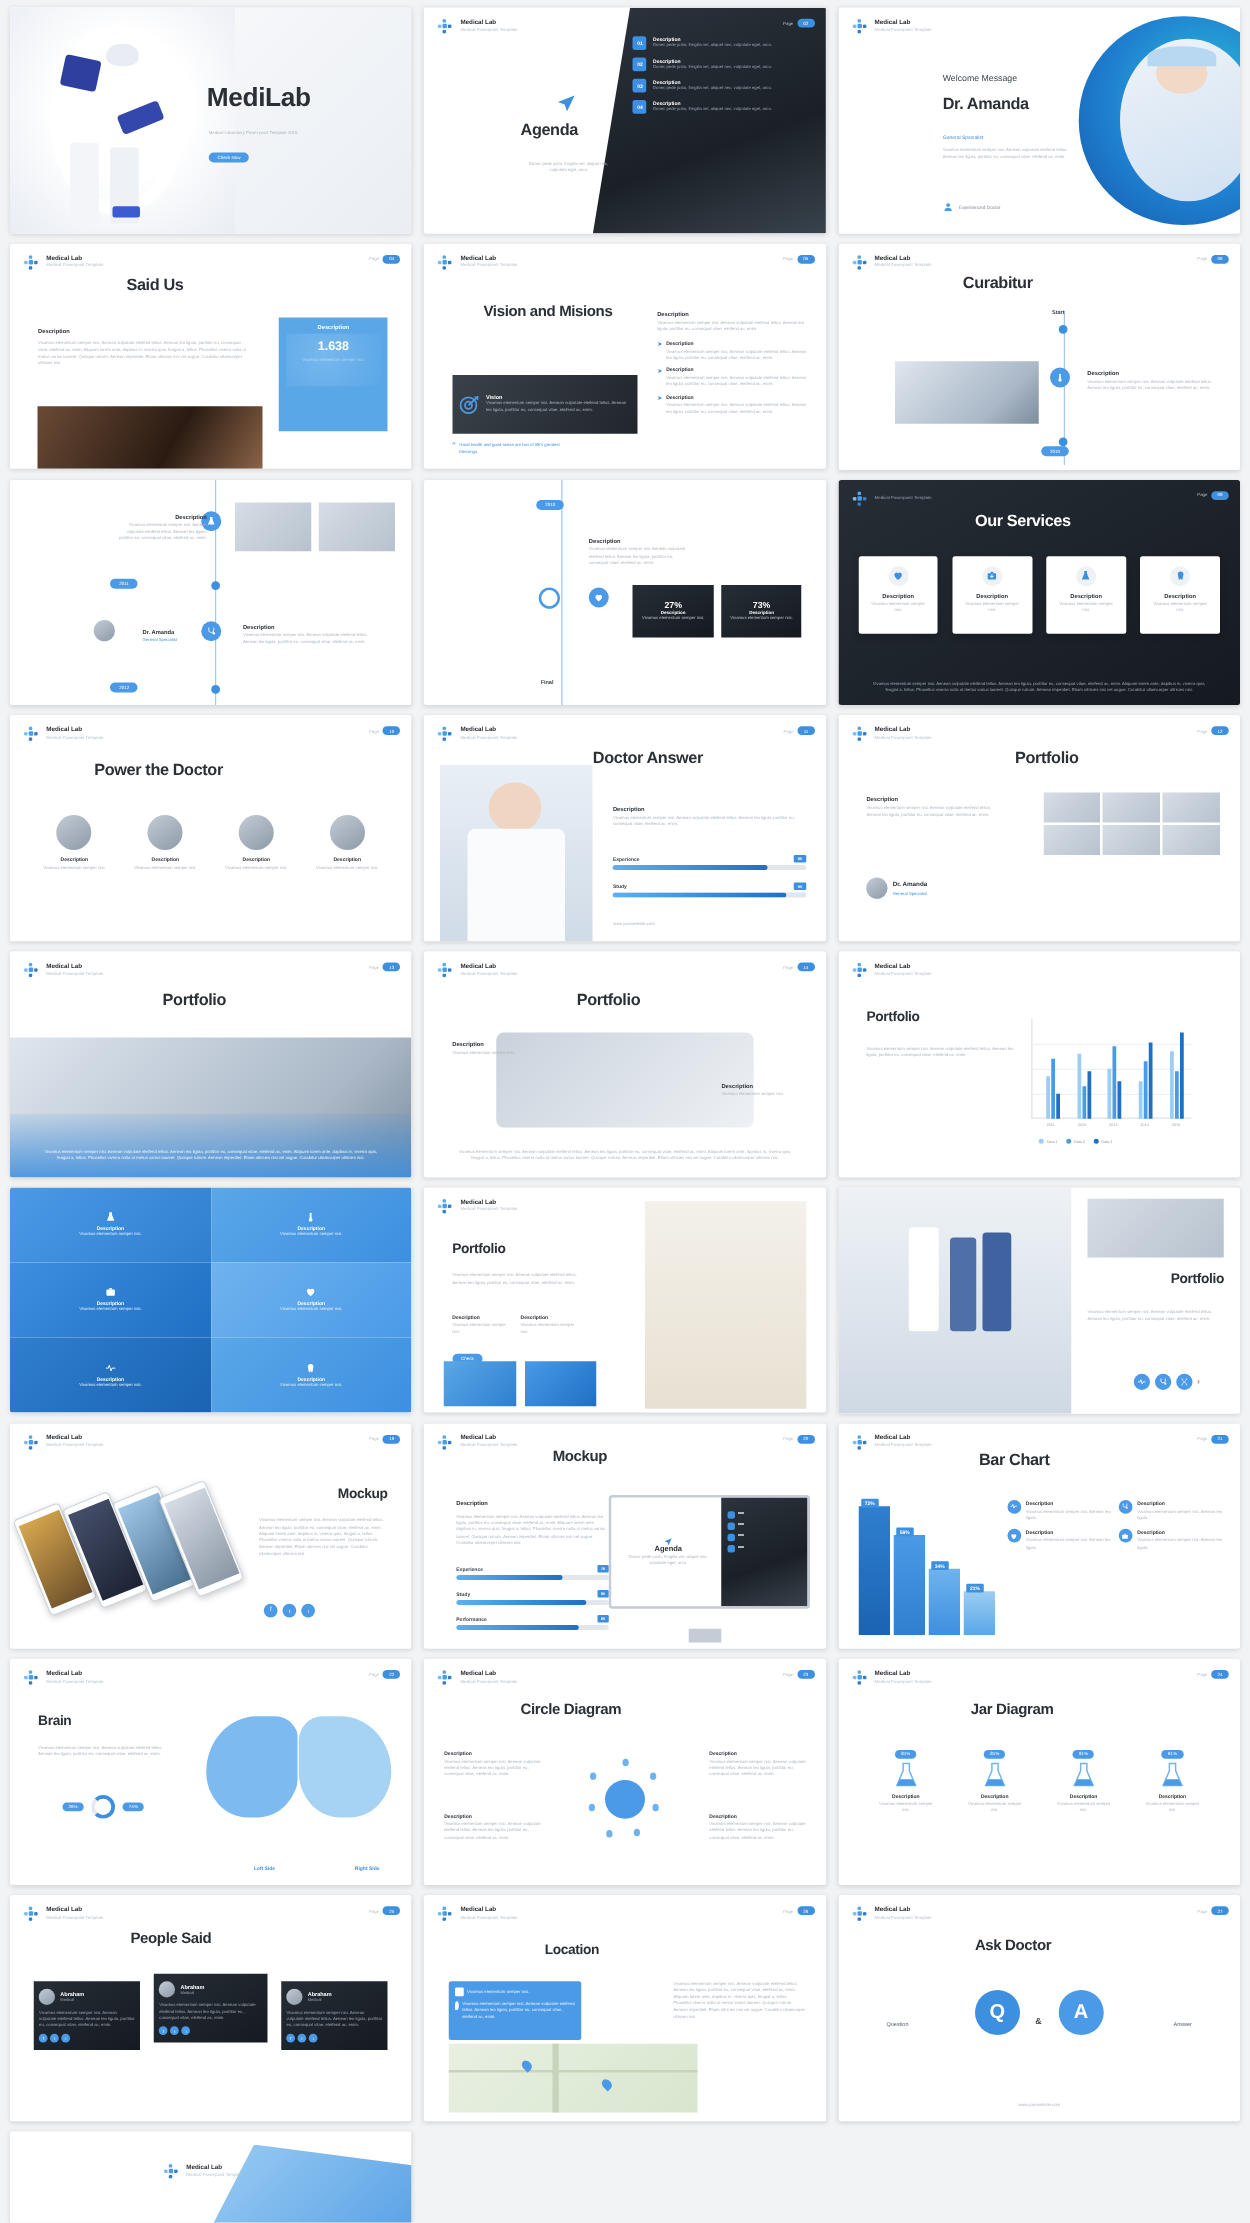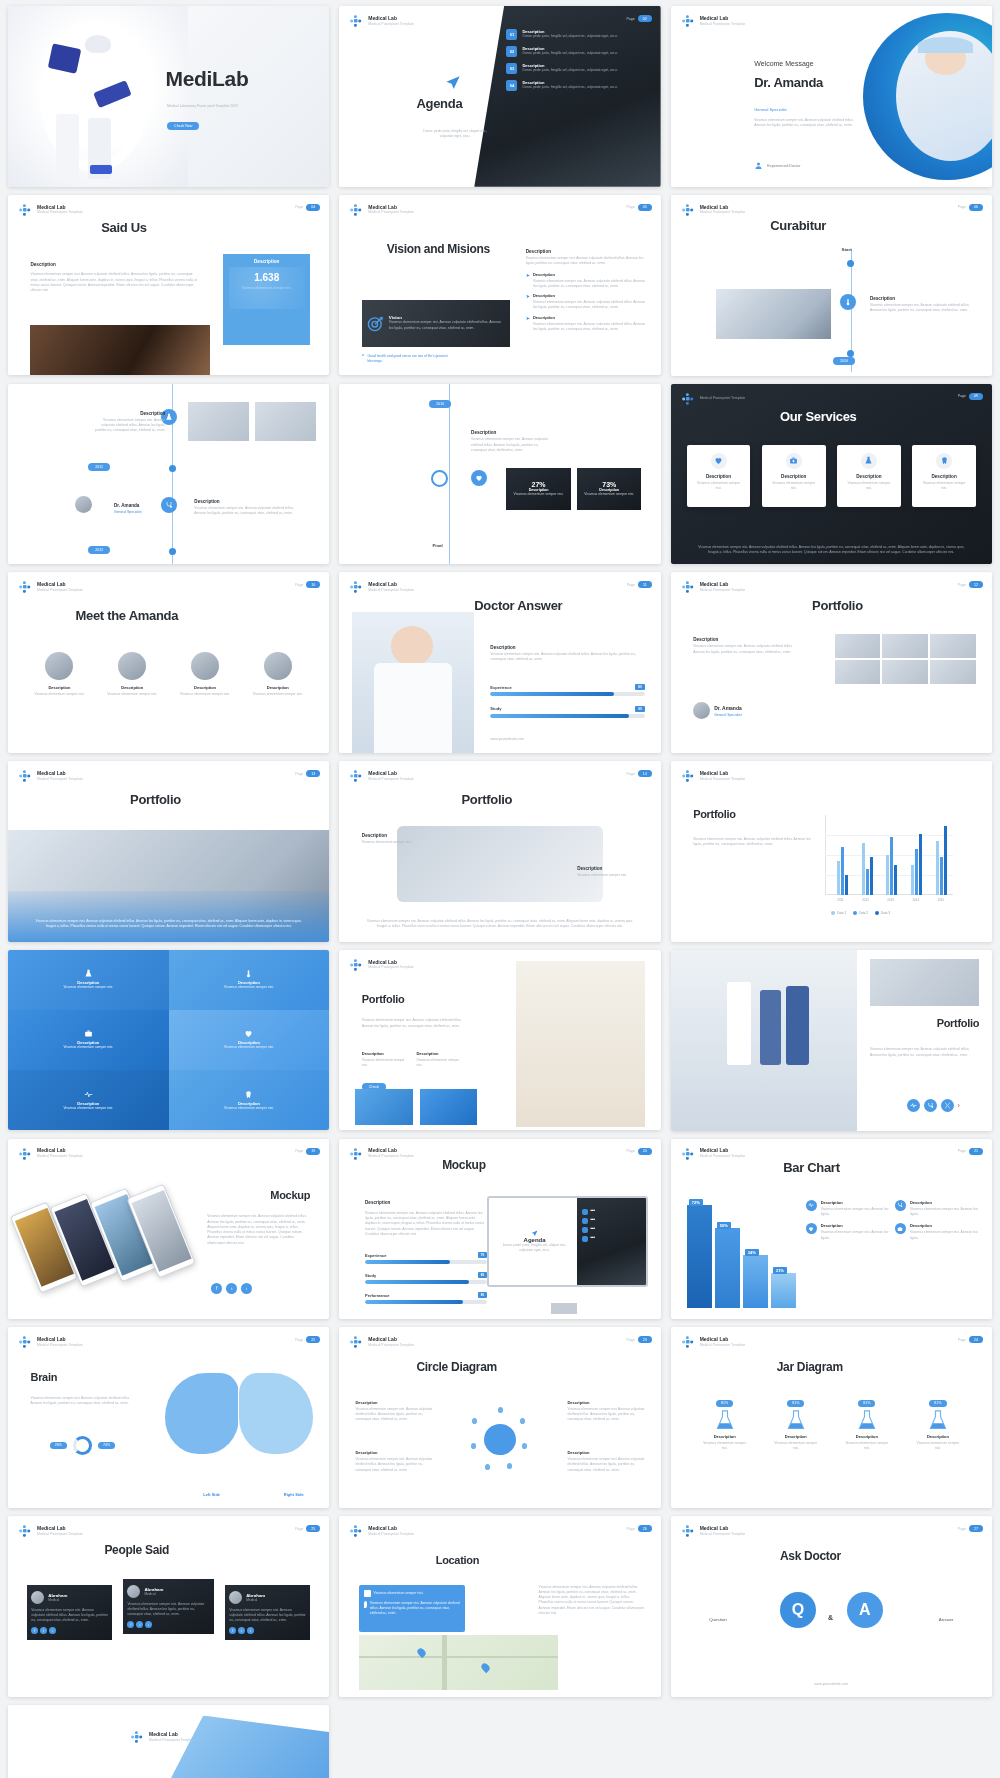--- a/index.html
+++ b/index.html
@@ -429,21 +429,21 @@
         </svg>
       <div>
           <div class="nm">Medical Lab</div>
           <div class="sb">Medical Powerpoint Template</div>
         </div>
     </div>
     <div class="pagebadge">
         <span class="pl">Page</span>
         <span class="pn">10</span>
       </div>
-    <div class="title" style="left:21%;top:20%;font-size:13px;">Meet the Amanda</div>
+    <div class="title" style="left:21%;top:20%;font-size:13px;">Power the Doctor</div>
     <div style="position:absolute;left:7%;top:44%;width:86%;display:flex;justify-content:space-between;">
       <div style="width:21%;display:flex;flex-direction:column;align-items:center;">
           <div class="av" style="width:28px;height:28px;"></div>
           <div class="dhead" style="margin-top:5px;font-size:4px;">Description</div>
           <div class="lorem" style="text-align:center;">Vivamus elementum semper nisi.</div>
         </div>
       <div style="width:21%;display:flex;flex-direction:column;align-items:center;">
           <div class="av" style="width:28px;height:28px;"></div>
           <div class="dhead" style="margin-top:5px;font-size:4px;">Description</div>
           <div class="lorem" style="text-align:center;">Vivamus elementum semper nisi.</div>

